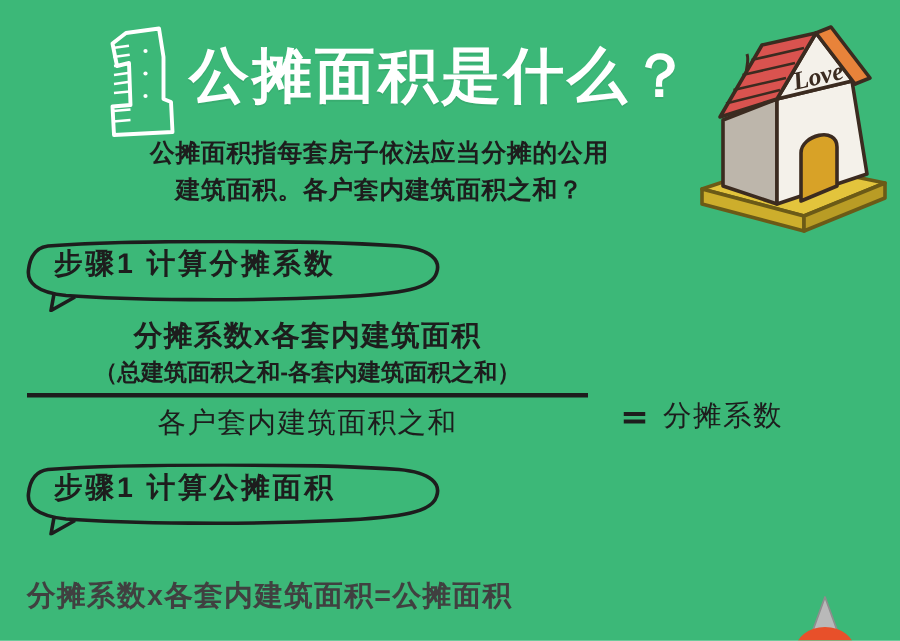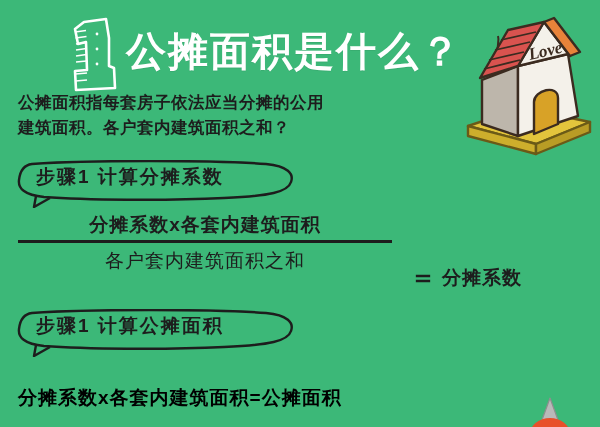--- a/index.html
+++ b/index.html
@@ -39,20 +39,21 @@
   }
 
   
   #intro-paragraph{
     position:absolute;left:18px;top:90px;width:470px;
     color:#1d1d1d;
     font-size:16.5px;
     font-weight:bold;
     line-height:25px;
     letter-spacing:.5px;
+    text-align:center;
   }
   #intro-paragraph span{display:block;}
 
   
   .step-bubble{
     position:absolute;
     height:34px;
   }
   .step-bubble .bubble-shape{
     position:absolute;left:0;top:0;
@@ -114,30 +115,30 @@
     position:absolute;left:392px;top:52px;
     color:#1d1d1d;
     font-size:26px;
     font-weight:bold;
     line-height:26px;
   }
   #result-label{
     position:absolute;left:424px;top:53px;
     color:#1d1d1d;
     font-size:19px;
-    font-weight:bold;
+    font-weight:normal;
     letter-spacing:1px;
     line-height:26px;
     white-space:nowrap;
   }
 
   
   #final-formula{
     position:absolute;left:18px;top:385px;
-    color:#000000;
+    color:#404040;
     font-size:19px;
     font-weight:bold;
     letter-spacing:1px;
     line-height:26px;
     white-space:nowrap;
   }
 
   
   #corner-mascot{
     position:absolute;left:518px;top:396px;width:62px;height:31px;
@@ -213,20 +214,21 @@
         <path d="M18 4 C70 0 200 0 252 4 C274 6 280 14 277 22 C274 32 256 36 210 38 C150 41 70 40 30 37 C10 35 4 28 5 20 C6 11 10 5 18 4 Z" fill="none" stroke="#1d1d1d" stroke-width="2.4" stroke-linejoin="round"></path>
         <path d="M22 36 L20 47 L36 38" fill="none" stroke="#1d1d1d" stroke-width="2.4" stroke-linejoin="round"></path>
       </svg>
     </div>
     <div class="step-label">步骤1 计算分摊系数</div>
   </div>
 
   <div id="formula-block">
     <div id="fraction">
       <div id="numerator-main">分摊系数x各套内建筑面积</div>
+      <div id="numerator-sub">（总建筑面积之和-各套内建筑面积之和）</div>
       <div id="fraction-bar"></div>
       <div id="denominator">各户套内建筑面积之和</div>
     </div>
     <div id="equals-sign">＝</div>
     <div id="result-label">分摊系数</div>
   </div>
 
   <div id="step-bubble-2" class="step-bubble">
     <div class="bubble-shape">
       <svg width="290" height="48" viewBox="0 0 290 48" aria-hidden="true">

